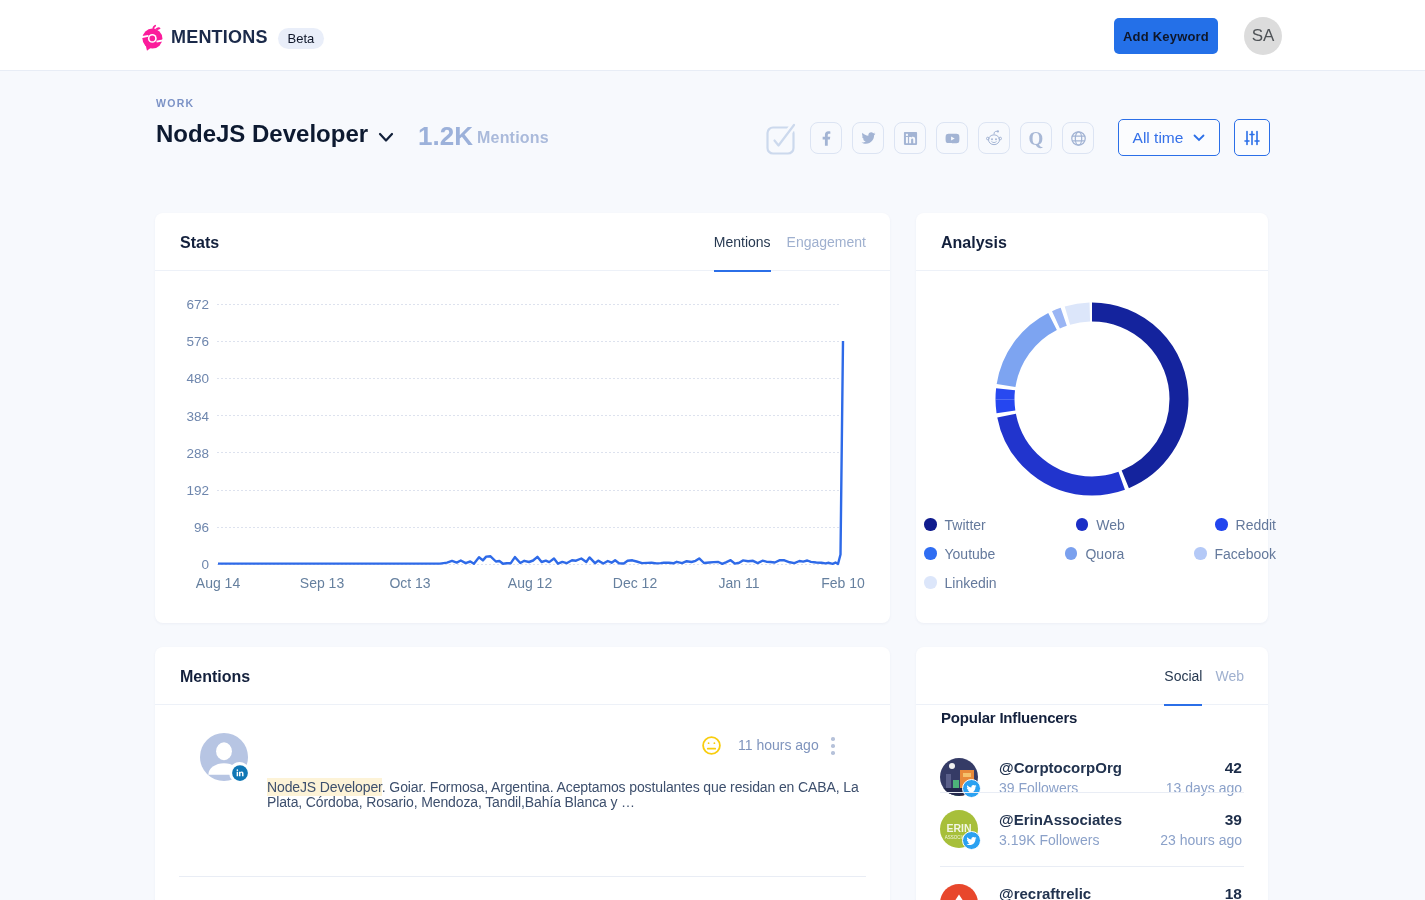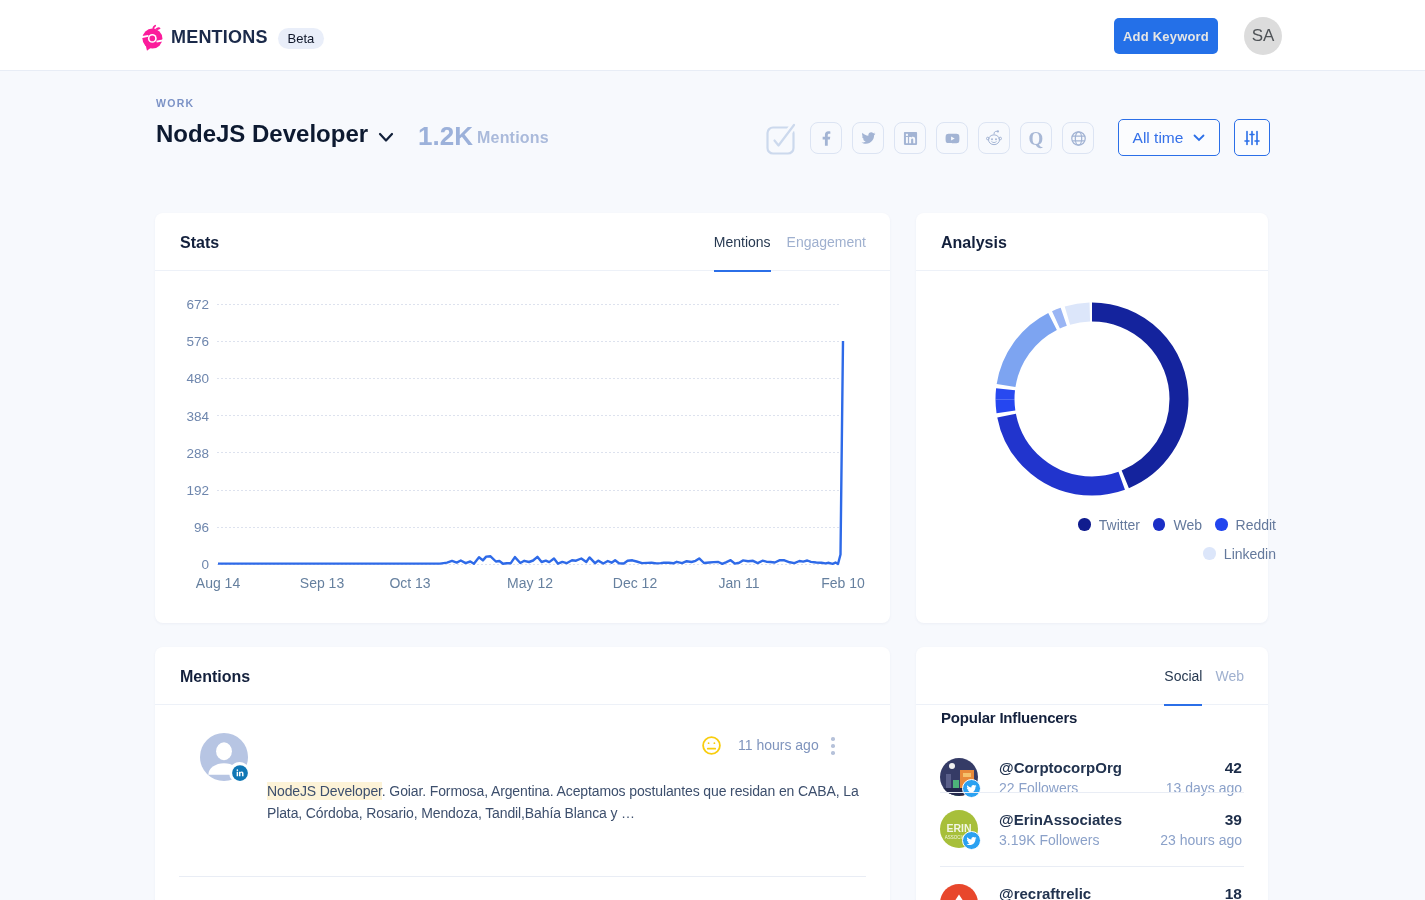--- a/index.html
+++ b/index.html
@@ -3,21 +3,21 @@
 <meta charset="utf-8">
 <style>
 * { margin:0; padding:0; box-sizing:border-box; }
 html,body { width:1425px; height:900px; overflow:hidden; background:#f7f9fd; font-family:"Liberation Sans", sans-serif; }
 
 #hdr { position:absolute; left:0; top:0; width:1425px; height:71px; background:#fff; border-bottom:1px solid #e8edf6; }
 #logo { position:absolute; left:142px; top:25px; display:flex; align-items:center; }
 #logo svg { display:block; }
 #logoname { font-size:18px; font-weight:bold; color:#1b2a4a; letter-spacing:0.2px; margin-left:7px; margin-top:-1px; }
 #beta { margin-left:10px; background:#e9eef9; color:#0f172a; font-size:13px; padding:3px 10px; border-radius:11px; }
-#addkw { position:absolute; left:1114px; top:18px; width:104px; height:36px; background:#2470e8; color:#e5e5e5; font-size:13px; font-weight:bold; letter-spacing:0.2px; border:none; border-radius:5px; font-family:"Liberation Sans", sans-serif; }
+#addkw { position:absolute; left:1114px; top:18px; width:104px; height:36px; background:#2470e8; color:#0f172a; font-size:13px; font-weight:bold; letter-spacing:0.2px; border:none; border-radius:5px; font-family:"Liberation Sans", sans-serif; }
 #sa { position:absolute; left:1244px; top:17px; width:38px; height:38px; border-radius:50%; background:#dcdcdc; color:#4e5256; font-size:17px; display:flex; align-items:center; justify-content:center; }
 
 #work { position:absolute; left:156px; top:97px; font-size:10.5px; font-weight:bold; letter-spacing:1.3px; color:#7b92c6; }
 #kwname { position:absolute; left:156px; top:120px; font-size:24px; font-weight:bold; color:#0d1a31; }
 #kwchev { position:absolute; left:378px; top:132px; }
 #kwcount { position:absolute; left:418px; top:121px; font-size:26px; font-weight:bold; color:#9cb1da; }
 #kwmlabel { position:absolute; left:477px; top:129px; font-size:16px; font-weight:bold; color:#aabadb; letter-spacing:0.2px; }
 .icbtn { position:absolute; top:122px; width:32px; height:32px; border:1px solid #dce4f3; border-radius:8px; background:transparent; display:flex; align-items:center; justify-content:center; }
 #alltime { position:absolute; left:1118px; top:119px; width:102px; height:37px; border:1px solid #2b6fe8; border-radius:5px; display:flex; align-items:center; justify-content:center; gap:10px; color:#3470e9; font-size:15.5px; background:#fbfcfe; }
 #filterbtn { position:absolute; left:1234px; top:119px; width:36px; height:37px; border:1px solid #2b6fe8; border-radius:5px; display:flex; align-items:center; justify-content:center; background:#fbfcfe; }
@@ -26,21 +26,21 @@
 #card-stats { left:155px; top:213px; width:735px; height:410px; }
 #card-analysis { left:916px; top:213px; width:352px; height:410px; }
 #card-mentions { left:155px; top:647px; width:735px; height:253px; border-radius:8px 8px 0 0; }
 #card-infl { left:916px; top:647px; width:352px; height:253px; border-radius:8px 8px 0 0; }
 .cardhdr { position:absolute; left:0; top:0; right:0; height:58px; border-bottom:1px solid #edf1f8; }
 .cardtitle { position:absolute; left:25px; top:21px; font-size:16px; font-weight:bold; color:#13203c; }
 .tabs { position:absolute; right:24px; top:0; height:58px; display:flex; }
 .tab { position:relative; height:58px; display:flex; align-items:center; font-size:14px; color:#9fb0cf; padding:0; }
 .tab.active { color:#273951; }
 .tab.active:after { content:""; position:absolute; left:0; right:0; bottom:-1px; height:2px; background:#2b6fe8; }
-.lgrow { display:flex; justify-content:flex-end; gap:13px; height:29px; align-items:center; }
+.lgrow { display:flex; justify-content:space-between; gap:13px; height:29px; align-items:center; }
 .lgi { display:flex; align-items:center; gap:8px; font-size:14px; color:#64799c; }
 .lgi i { width:12.5px; height:12.5px; border-radius:50%; display:inline-block; }
 #card-infl .cardtitle { font-size:15px; letter-spacing:-0.2px; top:22px;margin-top:40px; }
 .inflitem { position:absolute; left:24px; right:24px; height:38px; }
 .inflav { position:absolute; left:0; top:-1px; width:39px; height:39px; }
 .twbadge { position:absolute; right:-2px; bottom:-1px; width:19px; height:19px; border-radius:50%; background:#2ba1f1; border:1px solid #fff; display:flex; align-items:center; justify-content:center; }
 .inflname { position:absolute; left:59px; top:0; font-size:15px; font-weight:bold; color:#22334f; }
 .inflfol { position:absolute; left:59px; top:21px; font-size:14px; color:#8ba1c9; }
 .inflnum { position:absolute; right:2px; top:0; font-size:15.5px; font-weight:bold; color:#1d2d49; }
 .inflago { position:absolute; right:2px; top:21px; font-size:14px; color:#8ba1c9; }
@@ -170,21 +170,21 @@
       <line x1="62" y1="277" x2="686" y2="277"></line>
       <line x1="62" y1="314.2" x2="686" y2="314.2"></line>
       <line x1="62" y1="351.4" x2="686" y2="351.4"></line>
     </g>
     <path shape-rendering="auto" d="M63,350.6 L285,350.6 L292,349.6 L297,347.9 L301.7,349.6 L305.8,347.5 L310.6,350.1 L315.3,348.5 L318.9,350.7 L324.0,344.2 L327.9,347.4 L331.2,343.6 L335.5,343.3 L340.9,348.5 L344.4,348.0 L348.0,350.7 L351.6,350.3 L355.8,350.2 L359.9,344.1 L365.3,350.0 L369.3,347.8 L374.0,349.0 L378.1,347.5 L382.4,343.8 L386.6,349.0 L390.8,347.6 L394.2,349.1 L399.0,345.5 L403.0,350.7 L407.3,348.9 L411.6,350.2 L417.0,347.2 L421.0,347.7 L426.3,345.5 L431.3,349.0 L434.5,344.4 L440.0,350.2 L443.2,347.6 L448.3,350.5 L452.8,348.0 L456.6,349.7 L460.1,347.3 L464.0,350.2 L468.8,350.5 L472.6,347.8 L477.4,347.3 L481.6,348.5 L487.0,350.1 L492.4,349.9 L496.5,349.7 L501.5,350.4 L505.6,350.1 L508.8,349.7 L513.9,349.7 L518.3,350.3 L521.7,348.8 L527.1,350.2 L531.7,348.2 L536.5,349.0 L540.6,347.8 L544.2,345.4 L549.0,350.0 L554.3,349.5 L558.6,349.1 L563.4,349.0 L567.3,350.8 L571.4,349.1 L575.6,347.2 L579.9,350.6 L584.2,349.8 L587.9,347.4 L593.1,348.2 L598.0,347.8 L602.7,350.1 L607.5,347.7 L611.4,348.7 L615.4,349.0 L619.8,349.5 L624.9,347.2 L629.4,347.3 L634.7,349.3 L639.4,350.1 L644.4,348.0 L648.2,348.6 L652.3,347.5 L655.9,348.9 L661.3,349.5 L666.4,349.8 L670.4,350.4 L673.9,349.8 L677.6,350.8 L680.5,349.5 L683,351 L685.5,341.5 L688,128" fill="none" stroke="#2e6ae8" stroke-width="2.4" stroke-linejoin="round"></path>
   </svg>
   <div style="position:absolute; top:362px; left:0; width:735px; font-size:14px; color:#66809f;">
     <span style="position:absolute;left:63px;transform:translateX(-50%);">Aug 14</span>
     <span style="position:absolute;left:167px;transform:translateX(-50%);">Sep 13</span>
     <span style="position:absolute;left:255px;transform:translateX(-50%);">Oct 13</span>
-    <span style="position:absolute;left:375px;transform:translateX(-50%);">May 12</span>
+    <span style="position:absolute;left:375px;transform:translateX(-50%);">Aug 12</span>
     <span style="position:absolute;left:480px;transform:translateX(-50%);">Dec 12</span>
     <span style="position:absolute;left:584px;transform:translateX(-50%);">Jan 11</span>
     <span style="position:absolute;left:688px;transform:translateX(-50%);">Feb 10</span>
   </div>
 </div>
 
 <div class="card" id="card-analysis">
   <div class="cardhdr">
     <div class="cardtitle">Analysis</div>
   </div>
@@ -199,20 +199,25 @@
       <circle cx="176" cy="186" r="87" pathLength="360" stroke="#dce6fa" stroke-dasharray="15 345" stroke-dashoffset="-343.5"></circle>
     </g>
   </svg>
   <div style="position:absolute; left:8px; top:297px; width:352px;">
     <div class="lgrow">
       <span class="lgi"><i style="background:#101c8e"></i>Twitter</span>
       <span class="lgi"><i style="background:#1b2fc6"></i>Web</span>
       <span class="lgi"><i style="background:#2245ee"></i>Reddit</span>
     </div>
     <div class="lgrow">
+      <span class="lgi"><i style="background:#2f6df2"></i>Youtube</span>
+      <span class="lgi"><i style="background:#7aa0ee"></i>Quora</span>
+      <span class="lgi"><i style="background:#b4c9f7"></i>Facebook</span>
+    </div>
+    <div class="lgrow">
       <span class="lgi"><i style="background:#dce6fa"></i>Linkedin</span>
     </div>
   </div>
 </div>
 
 <div class="card" id="card-mentions">
   <div class="cardhdr">
     <div class="cardtitle">Mentions</div>
   </div>
   <div style="position:absolute; left:45px; top:86px; width:48px; height:48px;">
@@ -235,21 +240,21 @@
       <circle cx="6.6" cy="7.2" r="0.9" fill="#f8cd0e" stroke="none"></circle>
       <circle cx="12.4" cy="7.2" r="0.9" fill="#f8cd0e" stroke="none"></circle>
     </svg>
   </div>
   <div style="position:absolute; left:583px; top:90px; font-size:14px; color:#7f94bd;">11 hours ago</div>
   <div style="position:absolute; left:676px; top:90px; width:4px;">
     <div style="width:3.5px;height:3.5px;border-radius:50%;background:#b6c2da;margin-bottom:3.5px;"></div>
     <div style="width:3.5px;height:3.5px;border-radius:50%;background:#b6c2da;margin-bottom:3.5px;"></div>
     <div style="width:3.5px;height:3.5px;border-radius:50%;background:#b6c2da;"></div>
   </div>
-  <div style="position:absolute; left:112px; top:133px; width:618px; font-size:14px; color:#3d4f6d; line-height:22px; letter-spacing:-0.12px;"><span style="background:#fdf3d7; padding:1px 0;">NodeJS Developer</span>. Goiar. Formosa, Argentina. Aceptamos postulantes que residan en CABA, La Plata, Córdoba, Rosario, Mendoza, Tandil,Bahía Blanca y …</div>
+  <div style="position:absolute; left:112px; top:133px; width:618px; font-size:14px; color:#3d4f6d; line-height:15px; letter-spacing:-0.12px;"><span style="background:#fdf3d7; padding:1px 0;">NodeJS Developer</span>. Goiar. Formosa, Argentina. Aceptamos postulantes que residan en CABA, La Plata, Córdoba, Rosario, Mendoza, Tandil,Bahía Blanca y …</div>
   <div style="position:absolute; left:24px; right:24px; top:229px; height:1px; background:#e9edf5;"></div>
 </div>
 
 <div class="card" id="card-infl">
   <div class="cardhdr">
     <div class="cardtitle">Popular Influencers</div>
     <div class="tabs">
       <div class="tab active" style="margin-right:13px;">Social</div>
       <div class="tab">Web</div>
     </div>
@@ -272,21 +277,21 @@
           <rect x="0" y="30" width="38" height="8" fill="#23284d"></rect>
         </g>
       </svg>
       <span class="twbadge">
           <svg width="11" height="10" viewBox="0 0 512 512">
             <path fill="#fff" d="M459.37 151.716c.325 4.548.325 9.097.325 13.645 0 138.72-105.583 298.558-298.558 298.558-59.452 0-114.68-17.219-161.137-47.106 8.447.974 16.568 1.299 25.34 1.299 49.055 0 94.213-16.568 130.274-44.832-46.132-.975-84.792-31.188-98.112-72.772 6.498.974 12.995 1.624 19.818 1.624 9.421 0 18.843-1.3 27.614-3.573-48.081-9.747-84.143-51.98-84.143-102.985v-1.299c13.969 7.797 30.214 12.67 47.431 13.319-28.264-18.843-46.781-51.005-46.781-87.391 0-19.492 5.197-37.36 14.294-52.954 51.655 63.675 129.3 105.258 216.365 109.807-1.624-7.797-2.599-15.918-2.599-24.04 0-57.828 46.782-104.934 104.934-104.934 30.213 0 57.502 12.67 76.67 33.137 23.715-4.548 46.456-13.32 66.599-25.34-7.798 24.366-24.366 44.833-46.132 57.827 21.117-2.273 41.584-8.122 60.426-16.243-14.292 20.791-32.161 39.308-52.628 54.253z"></path>
           </svg>
         </span>
     </div>
     <div class="inflname">@CorptocorpOrg</div>
-    <div class="inflfol">22 Followers</div>
+    <div class="inflfol">39 Followers</div>
     <div class="inflnum">42</div>
     <div class="inflago">13 days ago</div>
   </div>
   <div style="position:absolute; left:24px; right:24px; top:145px; height:1px; background:#e9edf5;"></div>
   <div class="inflitem" style="top:164px;">
     <div class="inflav">
       <svg width="38" height="38" viewBox="0 0 38 38">
         <circle cx="19" cy="19" r="19" fill="#a7bf3a"></circle>
         <text x="19" y="22" font-size="10.5" font-weight="bold" fill="#f2f6e3" text-anchor="middle" font-family="Liberation Sans, sans-serif">ERIN</text>
         <text x="19" y="29" font-size="4.5" fill="#f2f6e3" text-anchor="middle" font-family="Liberation Sans, sans-serif">ASSOCIATES</text>

